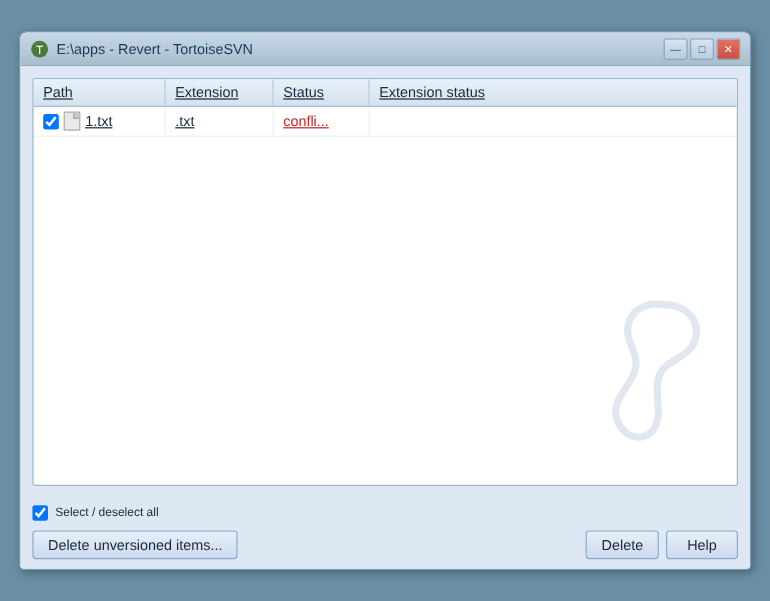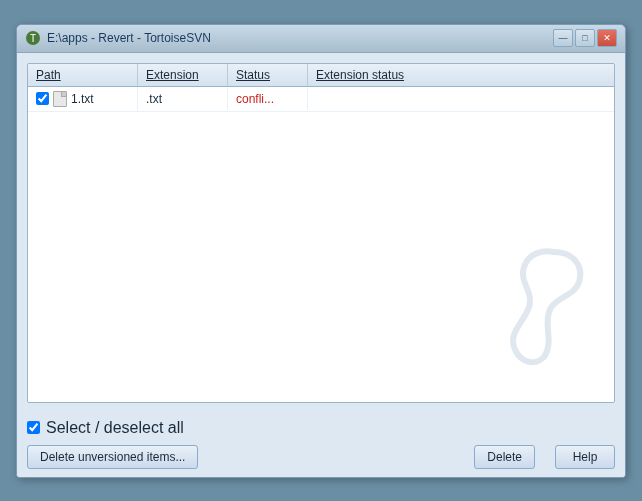--- a/index.html
+++ b/index.html
@@ -101,20 +101,21 @@
       border-bottom: 1px solid #e8f0f8;
     }
     .file-cell {
       padding: 4px 8px;
       font-size: 12px;
       color: #1a2a3a;
       border-right: 1px solid #e8f0f8;
       display: flex;
       align-items: center;
       gap: 4px;
+      text-decoration: underline;
     }
     .file-cell.status-conflict {
       color: #cc2222;
     }
     .file-cell:last-child { border-right: none; }
     .checkbox-cell {
       display: flex;
       align-items: center;
       gap: 4px;
     }
@@ -151,26 +152,26 @@
       padding: 6px 10px 8px;
       background: #dde8f2;
     }
     .select-all-row {
       display: flex;
       align-items: center;
       gap: 6px;
       margin-bottom: 8px;
     }
     .select-all-label {
-      font-size: 16px;
+      font-size: 10px;
       color: #1a2a3a;
     }
     .button-row {
       display: flex;
-      gap: 20px;
+      gap: 6px;
     }
     .btn {
       padding: 4px 12px;
       font-size: 12px;
       background: linear-gradient(to bottom, #e8f0f8, #ccdaec);
       border: 1px solid #8aabcc;
       border-radius: 3px;
       cursor: pointer;
       color: #1a2a3a;
       white-space: nowrap;

